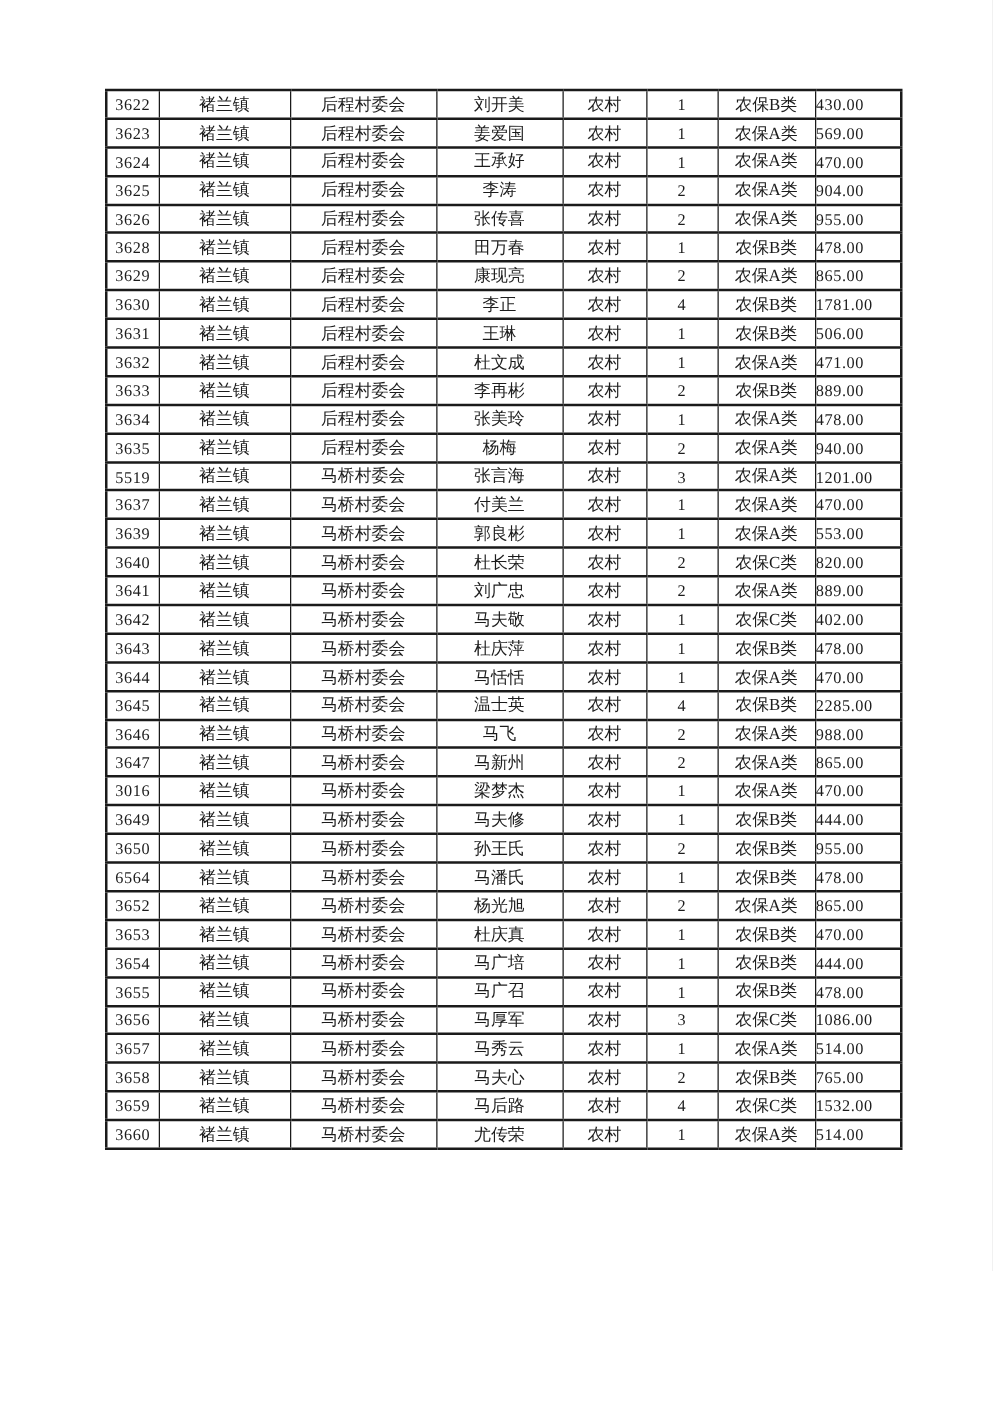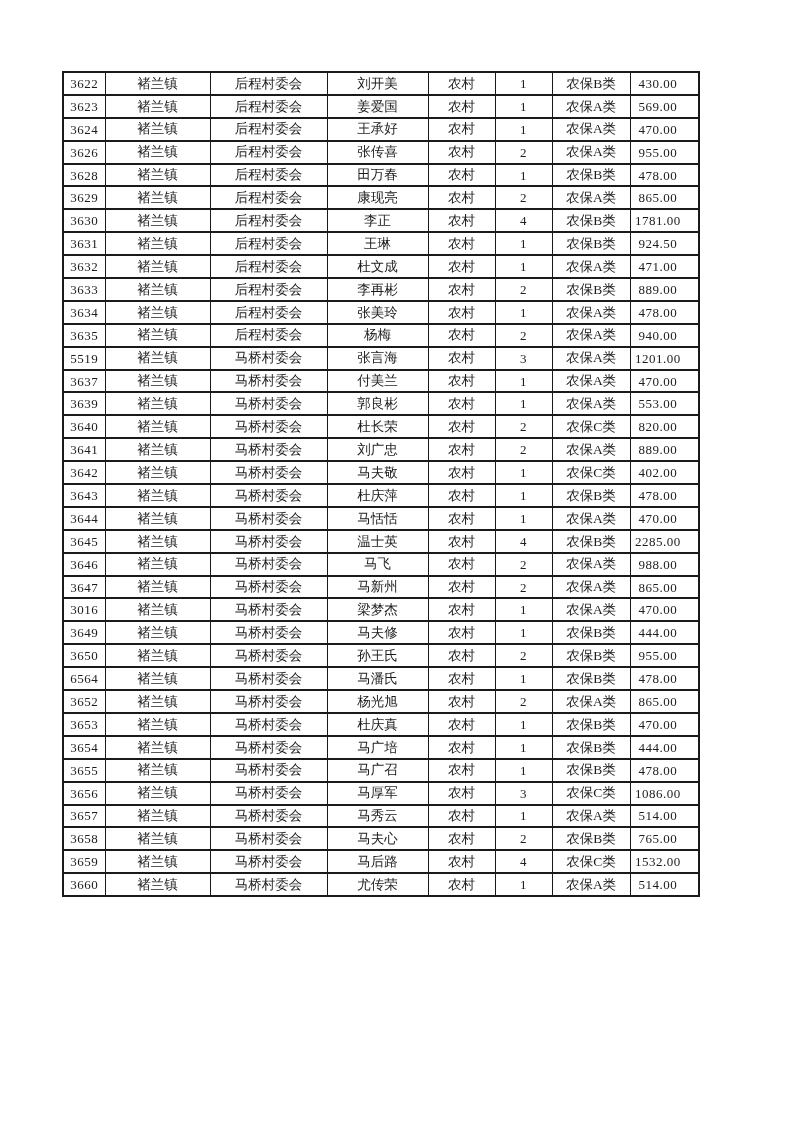--- a/index.html
+++ b/index.html
@@ -9,21 +9,21 @@
     width: 794px;
     height: 1122px;
     margin: 0 auto;
     background: #ffffff;
     overflow: hidden;
     font-family: "Liberation Serif", "DejaVu Serif", serif;
     color: #1c1c1c;
   }
   table.roster {
     position: absolute;
-    left: 62px;
+    left: 84px;
     top: 71px;
     width: 636px;
     border-collapse: collapse;
     table-layout: fixed;
     border: 2px solid #1a1a1a;
   }
   table.roster td {
     border-left: 1px solid #1a1a1a;
     border-right: 1px solid #1a1a1a;
     border-top: 2px solid #1a1a1a;
@@ -31,21 +31,21 @@
     height: 22.9px;
     font-size: 13.5px;
     text-align: center;
     vertical-align: middle;
     white-space: nowrap;
     overflow: hidden;
     line-height: 1;
   }
   table.roster td.num { font-size: 13px; letter-spacing: 0.5px; }
   table.roster td.amount {
-    text-align: center;
+    text-align: left;
     padding-right: 13px;
     font-size: 13px;
     letter-spacing: 0.5px;
   }
 </style>
 </head>
 <body>
 
 <div class="page">
   <table class="roster">
@@ -84,20 +84,30 @@
       <td class="num">3624</td>
       <td>褚兰镇</td>
       <td>后程村委会</td>
       <td>王承好</td>
       <td>农村</td>
       <td class="num">1</td>
       <td>农保A类</td>
       <td class="amount">470.00</td>
     </tr>
         <tr>
+      <td class="num">3625</td>
+      <td>褚兰镇</td>
+      <td>后程村委会</td>
+      <td>李涛</td>
+      <td>农村</td>
+      <td class="num">2</td>
+      <td>农保A类</td>
+      <td class="amount">904.00</td>
+    </tr>
+        <tr>
       <td class="num">3626</td>
       <td>褚兰镇</td>
       <td>后程村委会</td>
       <td>张传喜</td>
       <td>农村</td>
       <td class="num">2</td>
       <td>农保A类</td>
       <td class="amount">955.00</td>
     </tr>
         <tr>
@@ -131,21 +141,21 @@
       <td class="amount">1781.00</td>
     </tr>
         <tr>
       <td class="num">3631</td>
       <td>褚兰镇</td>
       <td>后程村委会</td>
       <td>王琳</td>
       <td>农村</td>
       <td class="num">1</td>
       <td>农保B类</td>
-      <td class="amount">924.50</td>
+      <td class="amount">506.00</td>
     </tr>
         <tr>
       <td class="num">3632</td>
       <td>褚兰镇</td>
       <td>后程村委会</td>
       <td>杜文成</td>
       <td>农村</td>
       <td class="num">1</td>
       <td>农保A类</td>
       <td class="amount">471.00</td>

